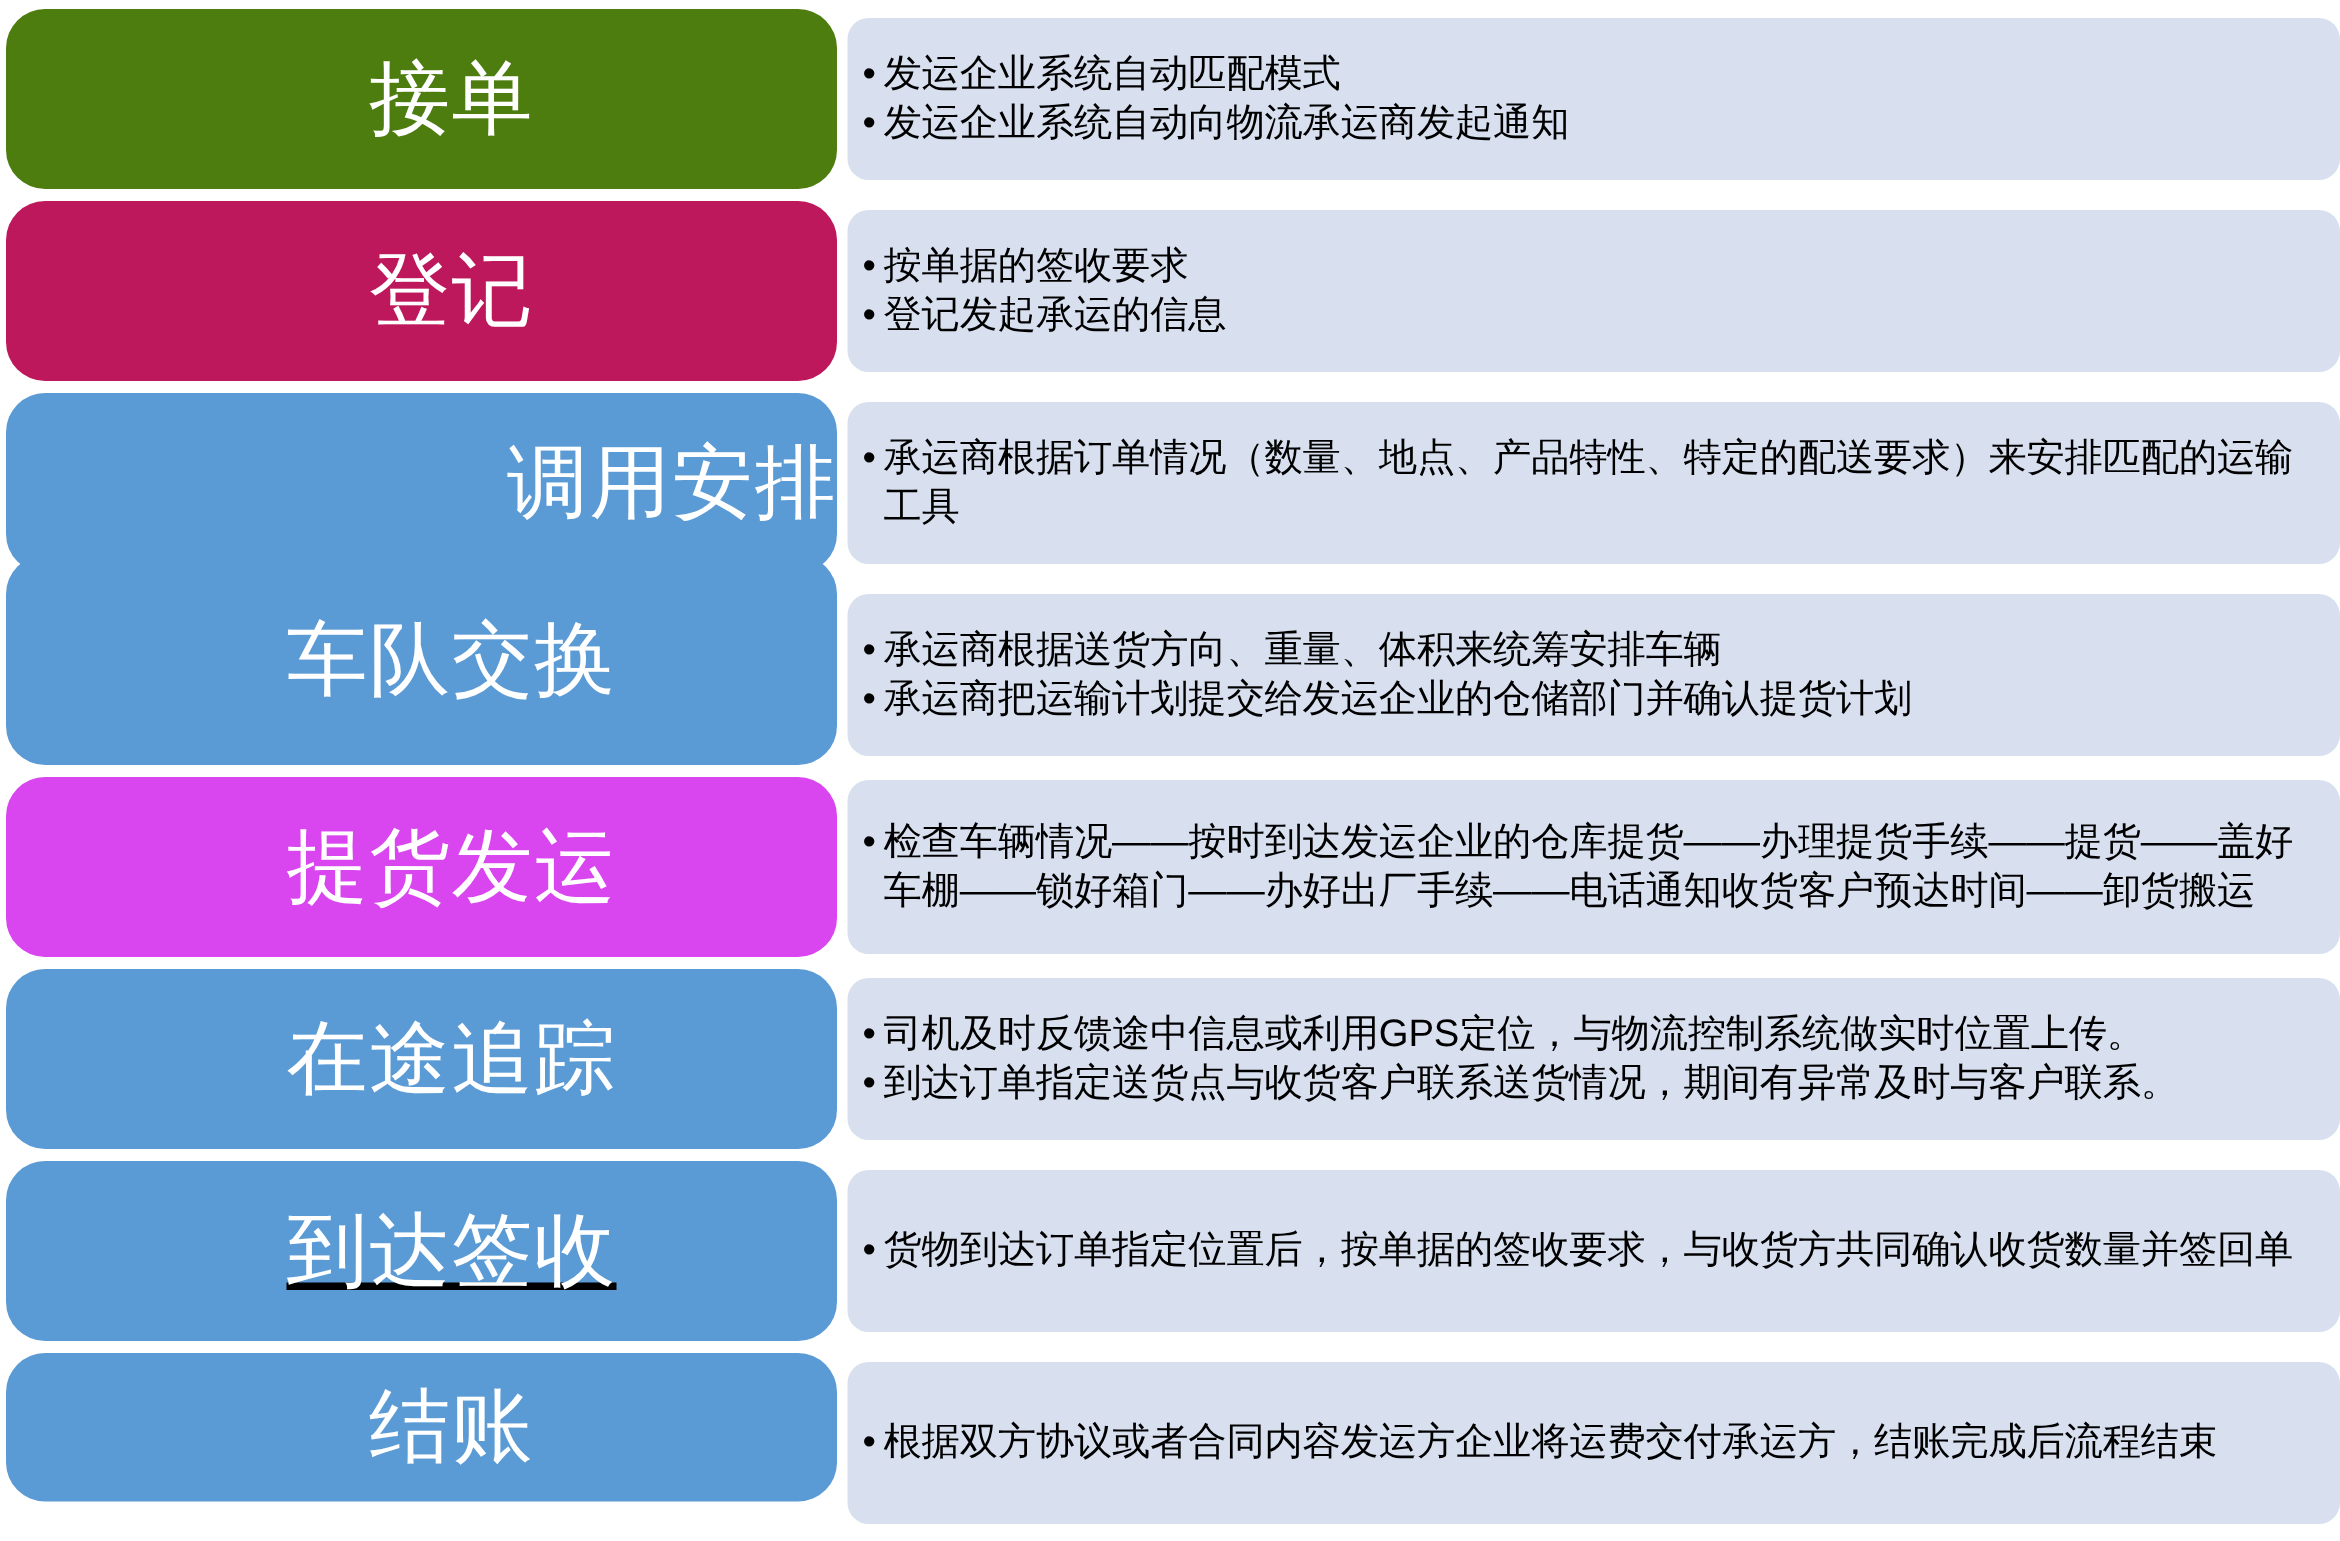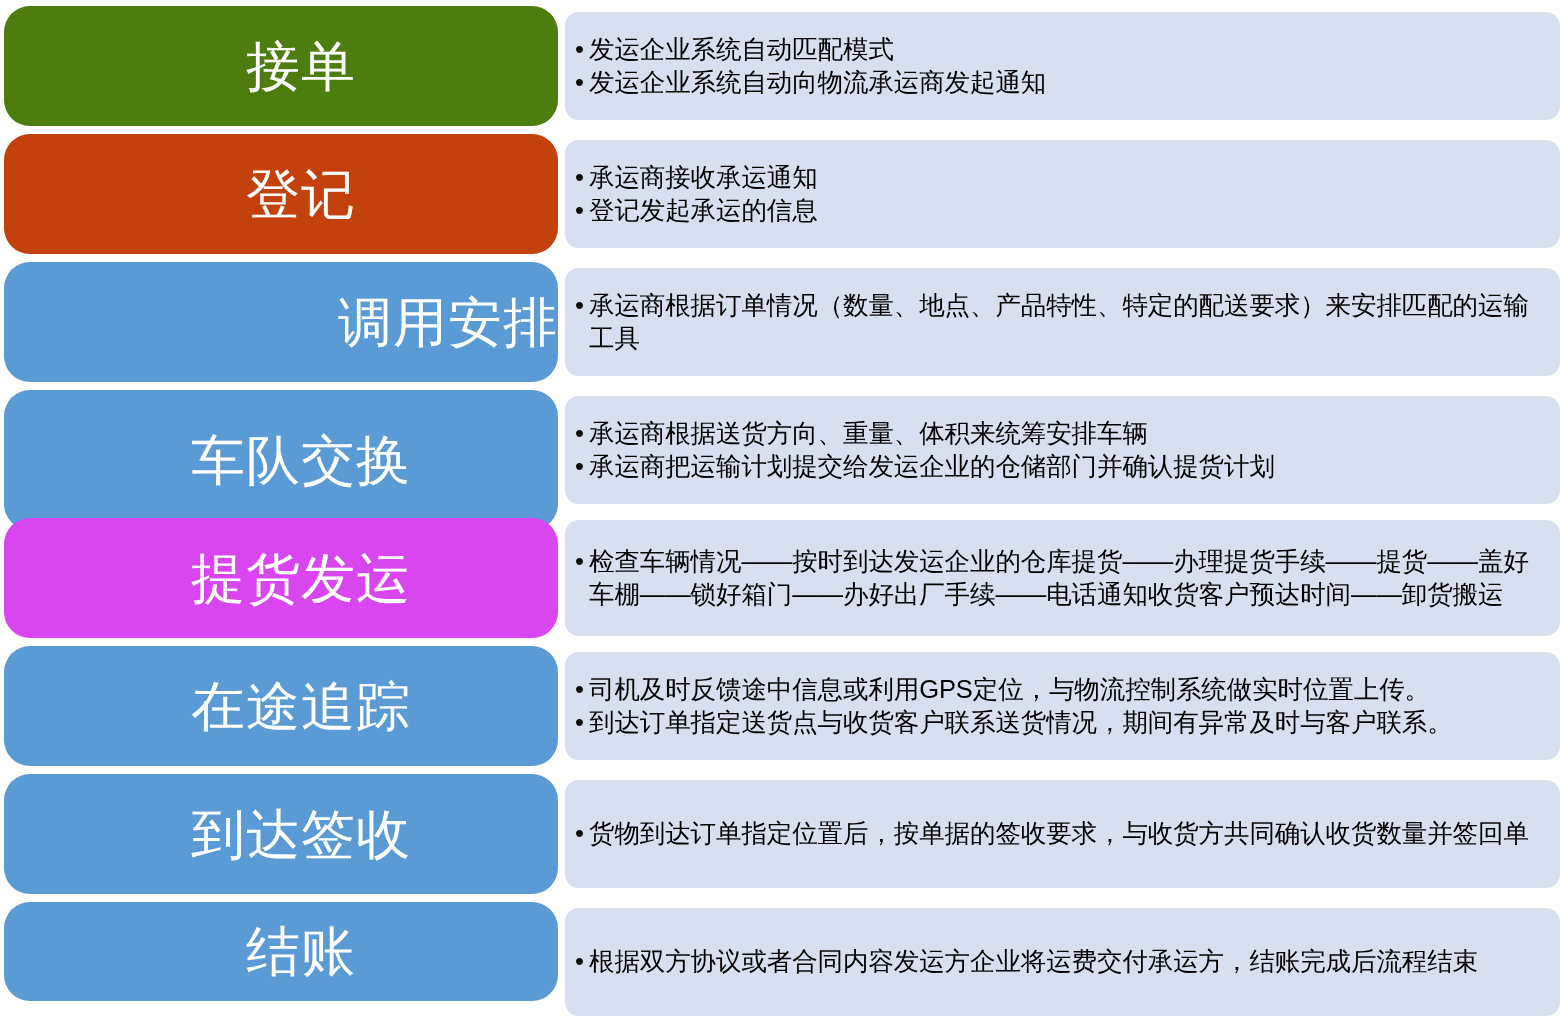--- a/index.html
+++ b/index.html
@@ -92,47 +92,47 @@
           <span class="bullet-dot">•</span>
           <span class="bullet-text" style="color: rgb(0, 0, 0);">发运企业系统自动匹配模式</span>
         </div>
         <div class="bullet-line">
           <span class="bullet-dot">•</span>
           <span class="bullet-text" style="color: rgb(0, 0, 0);">发运企业系统自动向物流承运商发起通知</span>
         </div>
       </div>
     </div>
     <div class="row">
-      <div class="stage-chip" style="top: 134px; height: 120px; background: #c2410c;">
+      <div class="stage-chip" style="top: 134px; height: 120px; background: #be185d;">
         <div class="stage-label" style="color: rgb(255, 255, 255);">登记</div>
       </div>
       <div class="detail-panel" style="top: 140px; height: 108px; background: rgb(216, 224, 240);">
         <div class="bullet-line">
           <span class="bullet-dot">•</span>
-          <span class="bullet-text" style="color: rgb(0, 0, 0);">承运商接收承运通知</span>
+          <span class="bullet-text" style="color: rgb(0, 0, 0);">按单据的签收要求</span>
         </div>
         <div class="bullet-line">
           <span class="bullet-dot">•</span>
           <span class="bullet-text" style="color: rgb(0, 0, 0);">登记发起承运的信息</span>
         </div>
       </div>
     </div>
     <div class="row">
       <div class="stage-chip" style="top: 262px; height: 120px; background: rgb(91, 155, 213); justify-content: flex-end;">
         <div class="stage-label" style="color: rgb(255, 255, 255);">调用安排</div>
       </div>
       <div class="detail-panel" style="top: 268px; height: 108px; background: rgb(216, 224, 240);">
         <div class="bullet-line">
           <span class="bullet-dot">•</span>
           <span class="bullet-text" style="color: rgb(0, 0, 0);">承运商根据订单情况（数量、地点、产品特性、特定的配送要求）来安排匹配的运输工具</span>
         </div>
       </div>
     </div>
     <div class="row">
-      <div class="stage-chip" style="top: 390px; height: 140px; background: rgb(91, 155, 213);">
+      <div class="stage-chip" style="top: 370px; height: 140px; background: rgb(91, 155, 213);">
         <div class="stage-label" style="color: rgb(255, 255, 255);">车队交换</div>
       </div>
       <div class="detail-panel" style="top: 396px; height: 108px; background: rgb(216, 224, 240);">
         <div class="bullet-line">
           <span class="bullet-dot">•</span>
           <span class="bullet-text" style="color: rgb(0, 0, 0);">承运商根据送货方向、重量、体积来统筹安排车辆</span>
         </div>
         <div class="bullet-line">
           <span class="bullet-dot">•</span>
           <span class="bullet-text" style="color: rgb(0, 0, 0);">承运商把运输计划提交给发运企业的仓储部门并确认提货计划</span>
@@ -159,21 +159,21 @@
           <span class="bullet-dot">•</span>
           <span class="bullet-text" style="color: rgb(0, 0, 0);">司机及时反馈途中信息或利用GPS定位，与物流控制系统做实时位置上传。</span>
         </div>
         <div class="bullet-line">
           <span class="bullet-dot">•</span>
           <span class="bullet-text" style="color: rgb(0, 0, 0);">到达订单指定送货点与收货客户联系送货情况，期间有异常及时与客户联系。</span>
         </div>
       </div>
     </div>
     <div class="row">
-      <div class="stage-chip" style="top: 774px; height: 120px; background: rgb(91, 155, 213);">
+      <div class="stage-chip" style="top: 774px; height: 120px; background: rgb(91, 155, 213); text-decoration: underline;">
         <div class="stage-label" style="color: rgb(255, 255, 255);">到达签收</div>
       </div>
       <div class="detail-panel" style="top: 780px; height: 108px; background: rgb(216, 224, 240);">
         <div class="bullet-line">
           <span class="bullet-dot">•</span>
           <span class="bullet-text" style="color: rgb(0, 0, 0);">货物到达订单指定位置后，按单据的签收要求，与收货方共同确认收货数量并签回单</span>
         </div>
       </div>
     </div>
     <div class="row">

